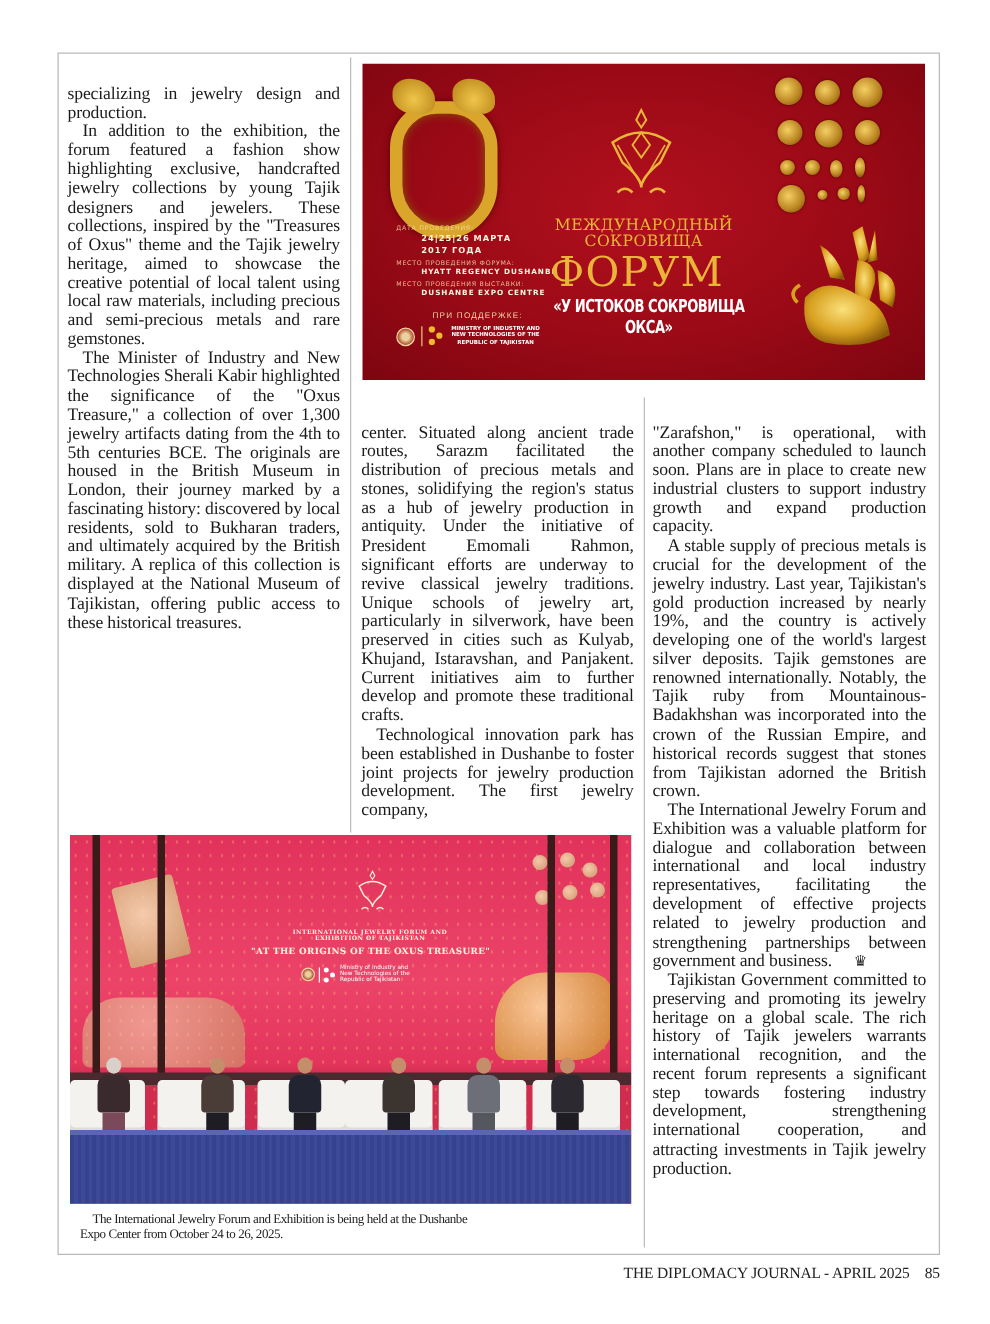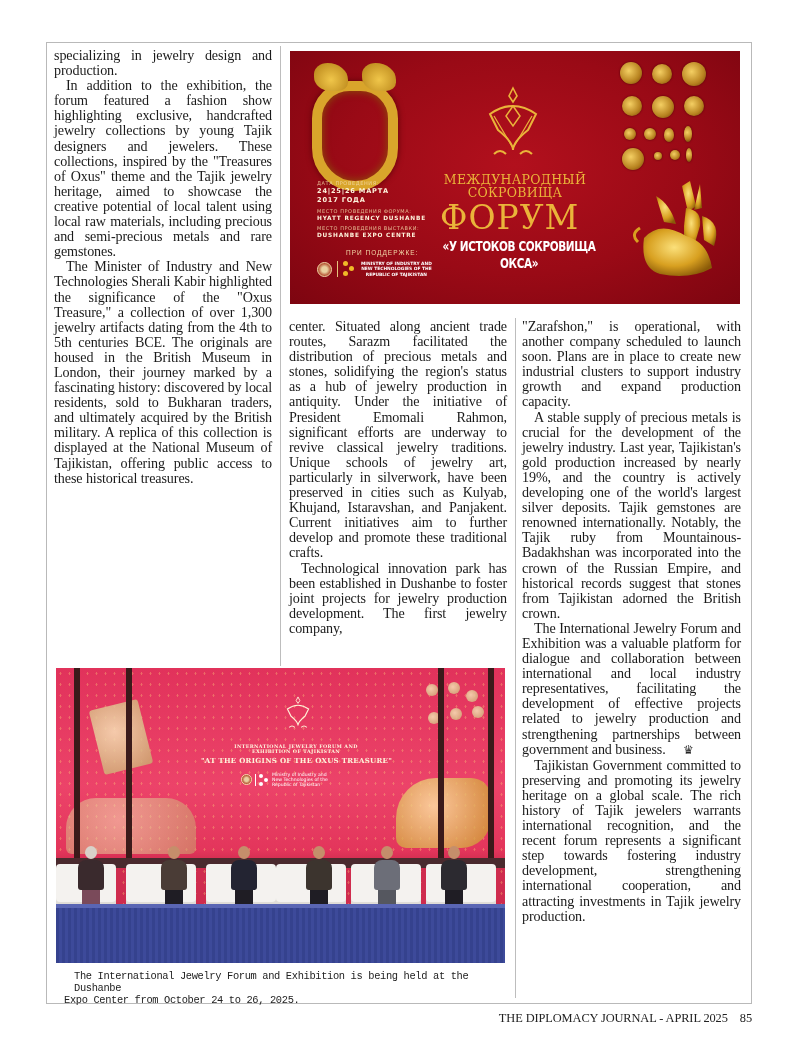--- a/index.html
+++ b/index.html
@@ -7,21 +7,21 @@
     body { position: relative; font-family: "Liberation Serif", "DejaVu Serif", serif; color: #1a1a1a; }
 
     .frame {
       position: absolute; left: 46px; top: 42px; width: 706px; height: 962px;
       border: 1px solid #b9b9b9;
     }
     .col-rule { position: absolute; width: 1px; background: #bdbdbd; }
 
     .col {
       position: absolute; font-size: 14.1px; line-height: 15.1px; text-align: justify;
-      letter-spacing: -0.1px; hyphens: manual;
+      letter-spacing: -0.1px; hyphens: manual; margin-top: 20px;
     }
     .col p { text-indent: 12px; }
     .col p.cont { text-indent: 0; }
     .col1 { left: 54px; top: 48px; width: 218px; }
     .col2 { left: 289px; top: 319px; width: 218px; }
     .col3 { left: 522px; top: 319px; width: 219px; }
 
     
     .poster {
       position: absolute; left: 290px; top: 51px; width: 450px; height: 253px;
@@ -35,21 +35,21 @@
     }
     .griffin-l, .griffin-r {
       position: absolute; top: 12px; width: 34px; height: 28px;
       background: radial-gradient(circle at 50% 60%, #f0c64a, #b37e14);
       border-radius: 40% 60% 30% 50%;
     }
     .griffin-l { left: 24px; }
     .griffin-r { left: 72px; }
     .poster-info { position: absolute; left: 27px; top: 129px; font-family: "DejaVu Sans", sans-serif; color: #f3d9a8; }
     .poster-info .lbl { font-size: 5px; letter-spacing: 0.6px; opacity: 0.85; line-height: 7px; }
-    .poster-info .val { font-size: 6.6px; font-weight: bold; letter-spacing: 0.8px; color: #fff4dd; line-height: 9px; }
+    .poster-info .val { font-size: 6.6px; font-weight: bold; letter-spacing: 0.8px; color: #fff4dd; line-height: 9px; margin-left: 20px; }
     .poster-info .gap { height: 3px; }
     .support { position: absolute; left: 40px; top: 198px; font-family: Liberation Sans, sans-serif; font-size: 6.5px; letter-spacing: 1px; color: #f3d9a8; padding-left: 16px; }
     .support-logos { position: absolute; left: 27px; top: 210px; display: flex; align-items: center; }
     .emblem { width: 15px; height: 15px; border-radius: 50%; background: radial-gradient(circle, #e9d1a0 30%, #b04a2a 70%); border: 1px solid #f3d9a8; }
     .vsep { width: 1px; height: 16px; background: #e6c27c; margin: 0 5px; }
     .molecule { position: relative; width: 12px; height: 16px; }
     .molecule i { position: absolute; width: 5px; height: 5px; border-radius: 50%; background: #f0b928; }
     .ministry { font-family: "DejaVu Sans", sans-serif; font-size: 4.4px; font-weight: bold; color: #ffffff; line-height: 5.4px; margin-left: 6px; text-align: center; }
 
     .emblem-big { position: absolute; left: 190px; top: 35px; width: 66px; height: 78px; }
@@ -85,21 +85,21 @@
     .screen-t1 { position: absolute; left: 150px; top: 76px; width: 180px; text-align: center; color: #fff3dc; font-family: "DejaVu Serif", serif; font-size: 4.8px; font-weight: bold; line-height: 5.4px; letter-spacing: 0.4px; }
     .screen-t2 { position: absolute; left: 138px; top: 88px; width: 205px; text-align: center; color: #fff3dc; font-family: "DejaVu Serif", serif; font-size: 7px; font-weight: bold; letter-spacing: 0.3px; }
     .screen-logos { position: absolute; left: 185px; top: 104px; display: flex; align-items: center; }
     .screen-logos .emblem { width: 11px; height: 11px; }
     .screen-logos .vsep { height: 12px; background: #fff; margin: 0 3px; }
     .screen-min { font-family: "DejaVu Sans", sans-serif; font-size: 4.6px; color: #fff; line-height: 5.2px; margin-left: 4px; }
     .artifact { position: absolute; background: radial-gradient(circle at 40% 40%, #f8e3b8, #c9a46c); opacity: 0.85; }
 
     .caption {
       position: absolute; left: 65px; top: 970px; width: 440px;
-      font-family: Liberation Mono, monospace; font-size: 10.4px; line-height: 12.2px; color: #222; letter-spacing: -0.35px;
+      font-family: Liberation Serif, serif; font-size: 10.4px; line-height: 12.2px; color: #222; letter-spacing: -0.35px;
     }
     .caption .c1 { display: block; padding-left: 9px; }
     .caption .c2 { display: block; margin-left: -1px; }
 
     .end-mark { display: inline-block; font-size: 12px; color: #222; margin-left: 2px; }
 
     .footer {
       position: absolute; left: 462px; top: 1011px; width: 290px; text-align: right;
       font-family: "Liberation Serif", "DejaVu Serif", serif; font-size: 12.4px; color: #222; letter-spacing: -0.1px;
     }

